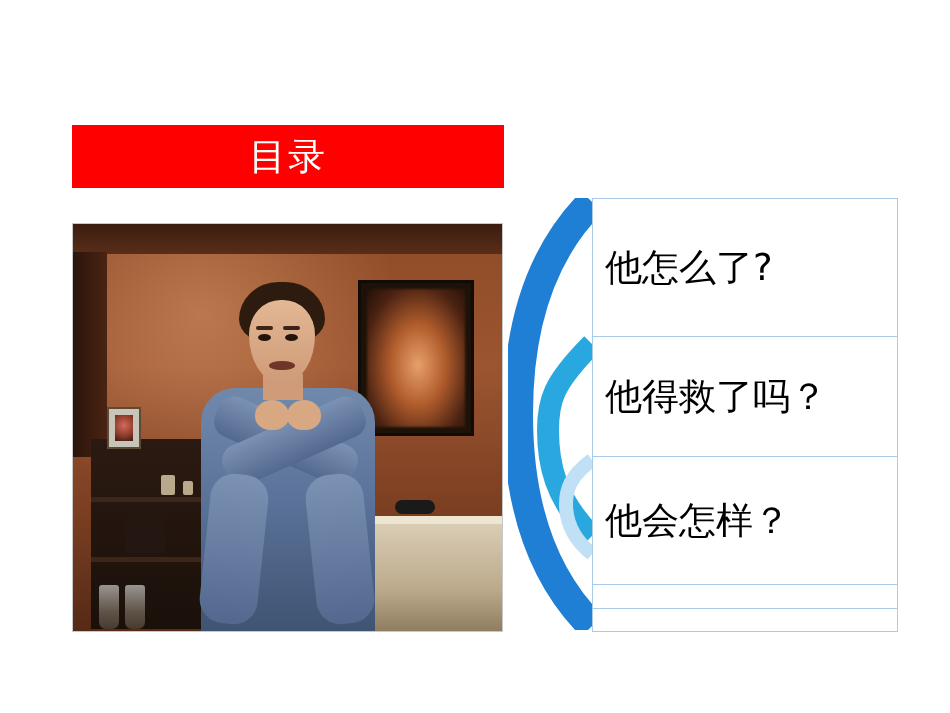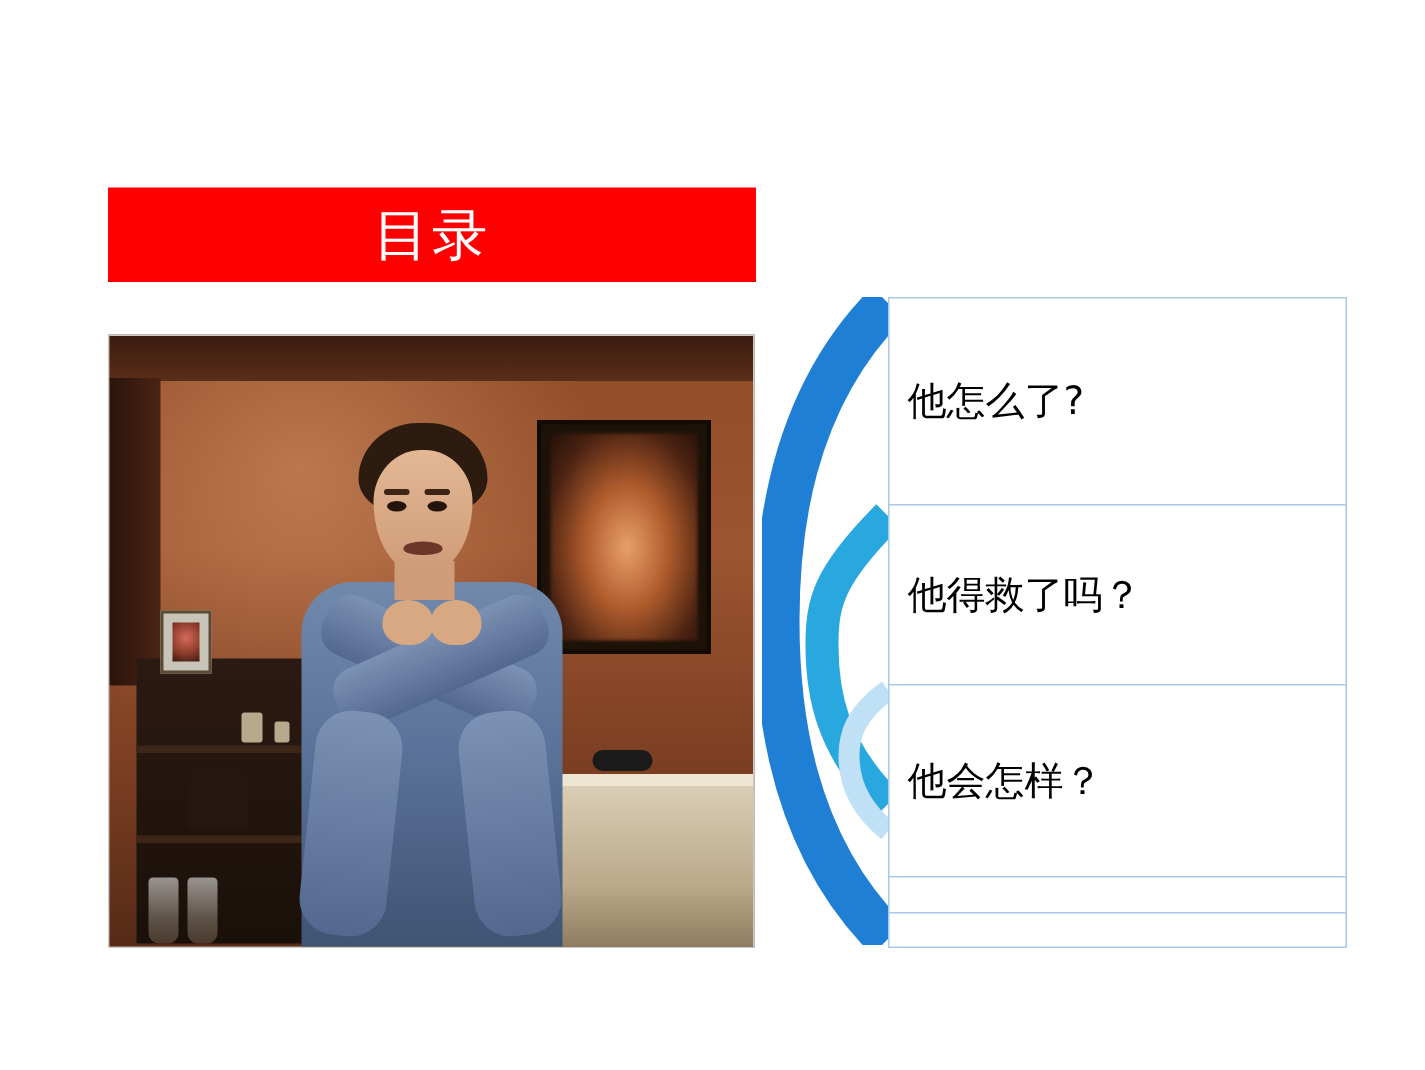--- a/index.html
+++ b/index.html
@@ -240,21 +240,21 @@
     box-sizing: border-box;
     border: 1px solid #a9c9e8;
     border-bottom: none;
     display: flex;
     align-items: center;
     background: #ffffff;
   }
   .row:last-child { border-bottom: 1px solid #a9c9e8; }
   .row-text {
     padding-left: 12px;
-    font-size: 26px;
+    font-size: 37px;
     color: #000000;
     font-family: "DejaVu Sans", "Liberation Sans", sans-serif;
     white-space: nowrap;
     line-height: 1;
   }
   .r1 { height: 138px; }
   .r2 { height: 128px; }
   .r3 { height: 120px; }
   .r4 { height: 24px; }
   .r5 { height: 24px; }

